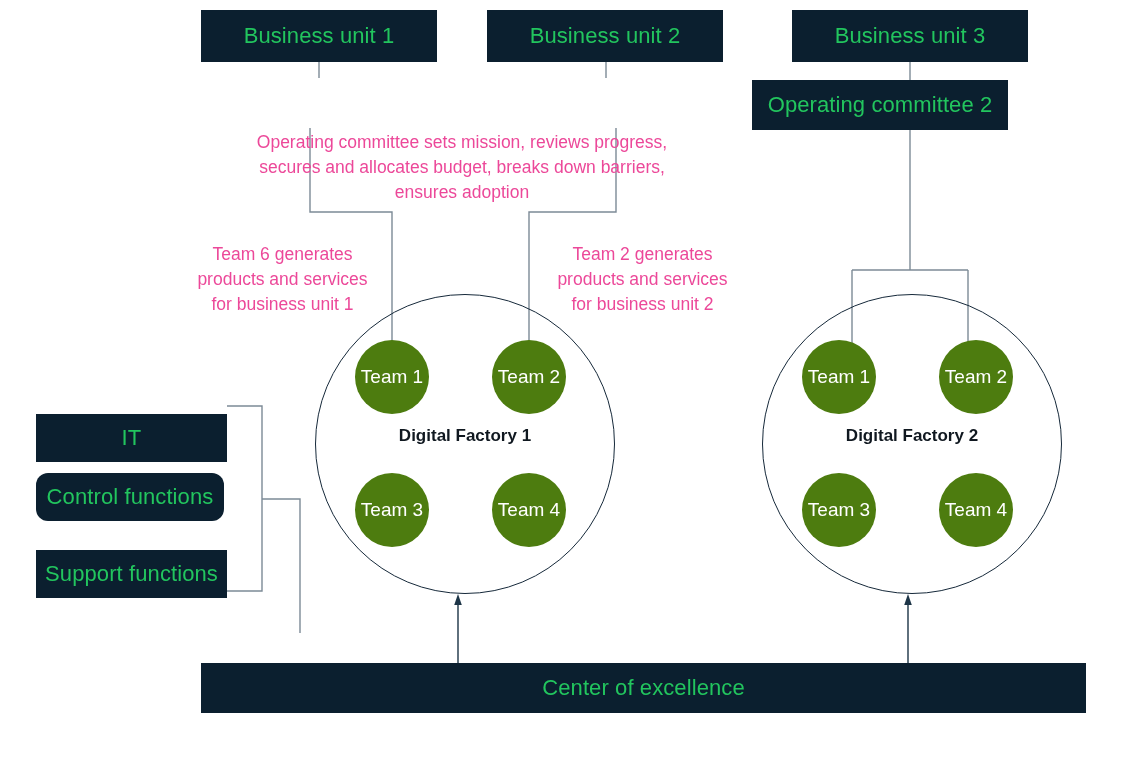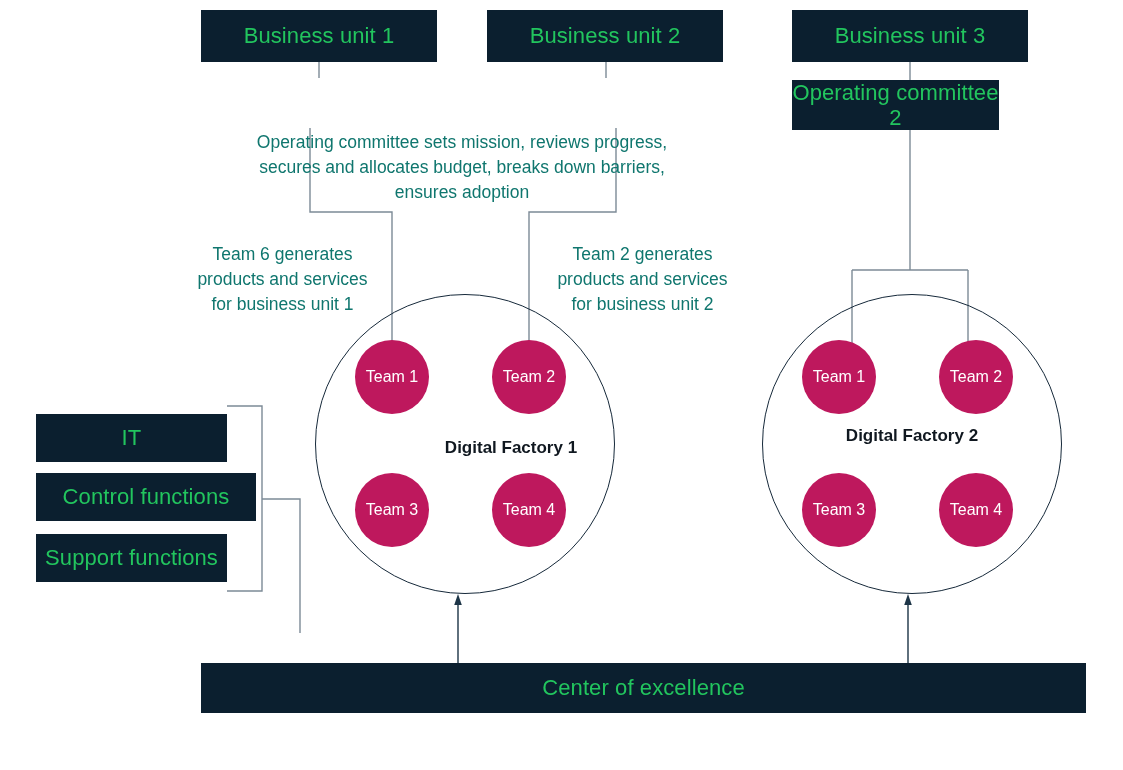--- a/index.html
+++ b/index.html
@@ -34,21 +34,21 @@
     align-items: center;
     justify-content: center;
     font-size: 22px;
     letter-spacing: .1px;
     box-sizing: border-box;
     text-align: center;
     line-height: 1.15;
   }
   .note {
     position: absolute;
-    color: #0f766e;
+    color: #ec4899;
     font-size: 17.5px;
     line-height: 1.42;
     text-align: center;
     box-sizing: border-box;
     white-space: pre-line;
   }
   .factory-ring {
     position: absolute;
     border: 1.6px solid #16293a;
     border-radius: 50%;
@@ -62,26 +62,26 @@
     font-weight: bold;
     text-align: center;
     width: 100%;
     left: 0;
   }
   .team {
     position: absolute;
     width: 74px;
     height: 74px;
     border-radius: 50%;
-    background: #be185d;
+    background: #4d7c0f;
     color: #ffffff;
     display: flex;
     align-items: center;
     justify-content: center;
-    font-size: 16px;
+    font-size: 19px;
     box-sizing: border-box;
   }
 </style>
 </head>
 <body>
 
 <div id="stage">
 
   <svg id="wires" viewBox="0 0 1123 770" width="1123" height="770" aria-hidden="true">
     <g fill="none" stroke="#7c8a96" stroke-width="1.4">
@@ -120,21 +120,21 @@
 
   <div class="nbox" style="left:487px; top:10px; width:236px; height:52px;">
     <span>Business unit 2</span>
   </div>
 
   <div class="nbox" style="left:792px; top:10px; width:236px; height:52px;">
     <span>Business unit 3</span>
   </div>
 
 
-  <div class="nbox" style="left:792px; top:80px; width:207px; height:50px;">
+  <div class="nbox" style="left:752px; top:80px; width:256px; height:50px;">
     <span>Operating committee 2</span>
   </div>
 
   <div class="note" style="left:197px; top:130px; width:530px;">Operating committee sets mission, reviews progress,
 secures and allocates budget, breaks down barriers,
 ensures adoption</div>
 
   <div class="note" style="left:180px; top:242px; width:205px;">Team 6 generates
 products and services
 for business unit 1</div>
@@ -142,30 +142,30 @@
   <div class="note" style="left:540px; top:242px; width:205px;">Team 2 generates
 products and services
 for business unit 2</div>
 
 
 
   <div class="nbox" style="left:36px; top:414px; width:191px; height:48px;">
     <span>IT</span>
   </div>
 
-  <div class="nbox" style="left:36px; top:473px; width:220px; height:48px;">
+  <div class="nbox" style="left:36px; top:473px; width:188px; height:48px;border-radius:12px;">
     <span>Control functions</span>
   </div>
 
-  <div class="nbox" style="left:36px; top:534px; width:191px; height:48px;">
+  <div class="nbox" style="left:36px; top:550px; width:191px; height:48px;">
     <span>Support functions</span>
   </div>
 
   <div class="factory-ring" style="left:315px; top:294px; width:300px; height:300px;">
-    <div class="factory-label" style="top:143px;padding-left:46px;">Digital Factory 1</div>
+    <div class="factory-label" style="top:131px;">Digital Factory 1</div>
   </div>
   <div class="team" style="left:355px; top:340px;">
     <span>Team 1</span>
   </div>
   <div class="team" style="left:492px; top:340px;">
     <span>Team 2</span>
   </div>
   <div class="team" style="left:355px; top:473px;">
     <span>Team 3</span>
   </div>

